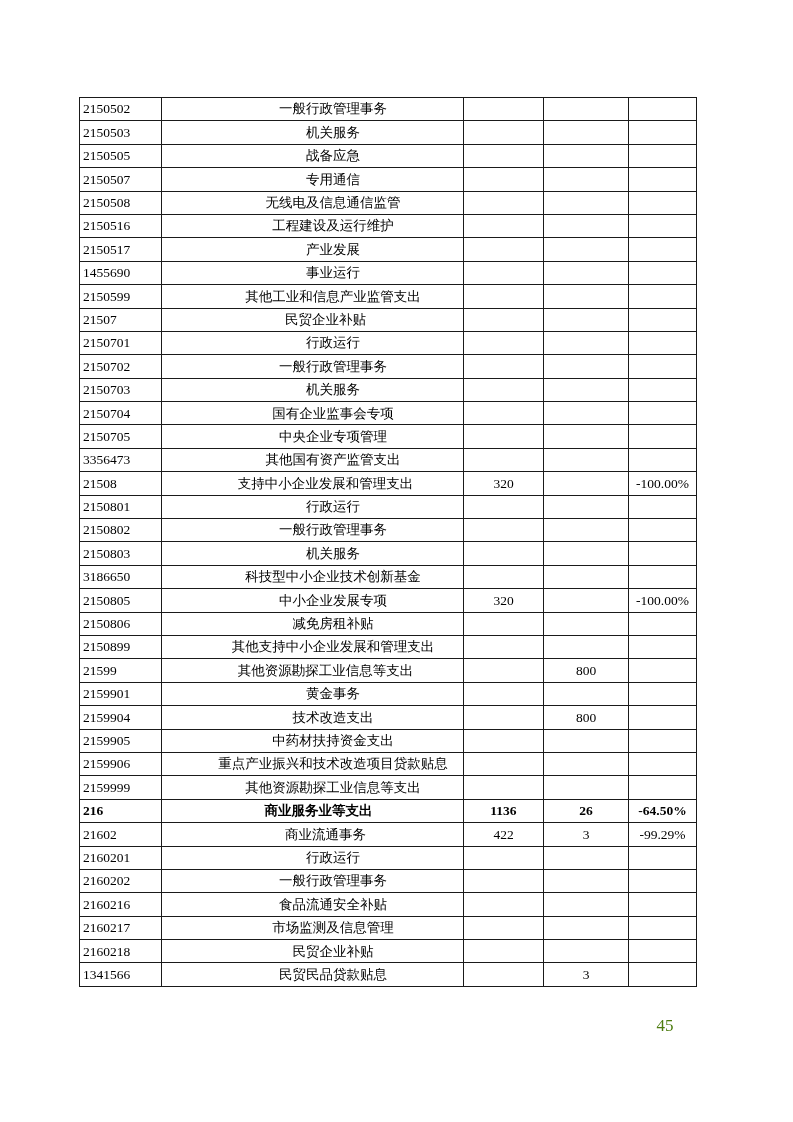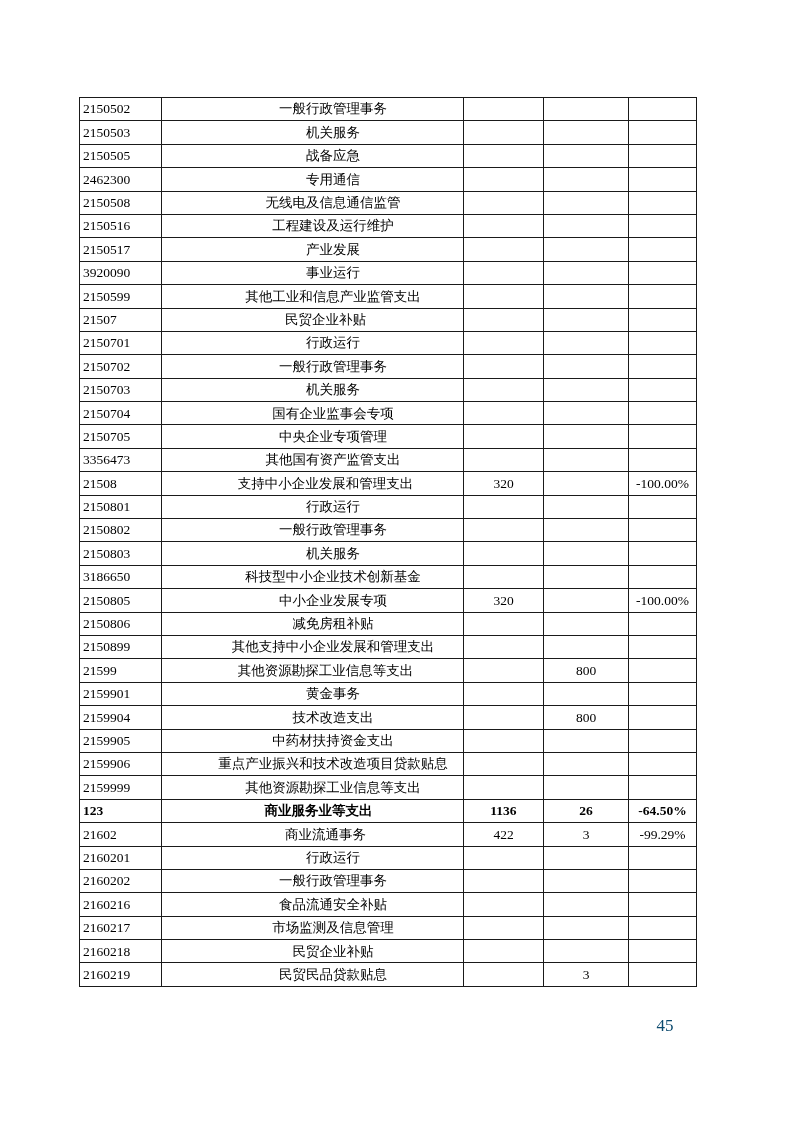--- a/index.html
+++ b/index.html
@@ -48,21 +48,21 @@
   td.num-cell  { text-align: center; }
   tr.bold-row td { font-weight: bold; }
 
   .page-number {
     position: absolute;
     left: 645px;
     top: 1016px;
     width: 40px;
     text-align: center;
     font-size: 17px;
-    color: #0c4a6e;
+    color: #4d7c0f;
   }
 </style>
 </head>
 <body>
 
 <table class="budget-table">
   <colgroup>
     <col class="c-code">
     <col class="c-name">
     <col class="c-amt1">
@@ -88,21 +88,21 @@
 
   <tr>
     <td class="code-cell">2150505</td>
     <td class="name-cell lvl3">战备应急</td>
     <td class="num-cell"></td>
     <td class="num-cell"></td>
     <td class="num-cell"></td>
   </tr>
 
   <tr>
-    <td class="code-cell">2462300</td>
+    <td class="code-cell">2150507</td>
     <td class="name-cell lvl3">专用通信</td>
     <td class="num-cell"></td>
     <td class="num-cell"></td>
     <td class="num-cell"></td>
   </tr>
 
   <tr>
     <td class="code-cell">2150508</td>
     <td class="name-cell lvl3">无线电及信息通信监管</td>
     <td class="num-cell"></td>
@@ -120,21 +120,21 @@
 
   <tr>
     <td class="code-cell">2150517</td>
     <td class="name-cell lvl3">产业发展</td>
     <td class="num-cell"></td>
     <td class="num-cell"></td>
     <td class="num-cell"></td>
   </tr>
 
   <tr>
-    <td class="code-cell">3920090</td>
+    <td class="code-cell">1455690</td>
     <td class="name-cell lvl3">事业运行</td>
     <td class="num-cell"></td>
     <td class="num-cell"></td>
     <td class="num-cell"></td>
   </tr>
 
   <tr>
     <td class="code-cell">2150599</td>
     <td class="name-cell lvl3">其他工业和信息产业监管支出</td>
     <td class="num-cell"></td>
@@ -304,21 +304,21 @@
 
   <tr>
     <td class="code-cell">2159999</td>
     <td class="name-cell lvl3">其他资源勘探工业信息等支出</td>
     <td class="num-cell"></td>
     <td class="num-cell"></td>
     <td class="num-cell"></td>
   </tr>
 
   <tr class="bold-row">
-    <td class="code-cell">123</td>
+    <td class="code-cell">216</td>
     <td class="name-cell lvl1">商业服务业等支出</td>
     <td class="num-cell">1136</td>
     <td class="num-cell">26</td>
     <td class="num-cell">-64.50%</td>
   </tr>
 
   <tr>
     <td class="code-cell">21602</td>
     <td class="name-cell lvl2">商业流通事务</td>
     <td class="num-cell">422</td>
@@ -361,21 +361,21 @@
 
   <tr>
     <td class="code-cell">2160218</td>
     <td class="name-cell lvl3">民贸企业补贴</td>
     <td class="num-cell"></td>
     <td class="num-cell"></td>
     <td class="num-cell"></td>
   </tr>
 
   <tr>
-    <td class="code-cell">2160219</td>
+    <td class="code-cell">1341566</td>
     <td class="name-cell lvl3">民贸民品贷款贴息</td>
     <td class="num-cell"></td>
     <td class="num-cell">3</td>
     <td class="num-cell"></td>
   </tr>
 </tbody>
 </table>
 
 <div class="page-number">45</div>
 

